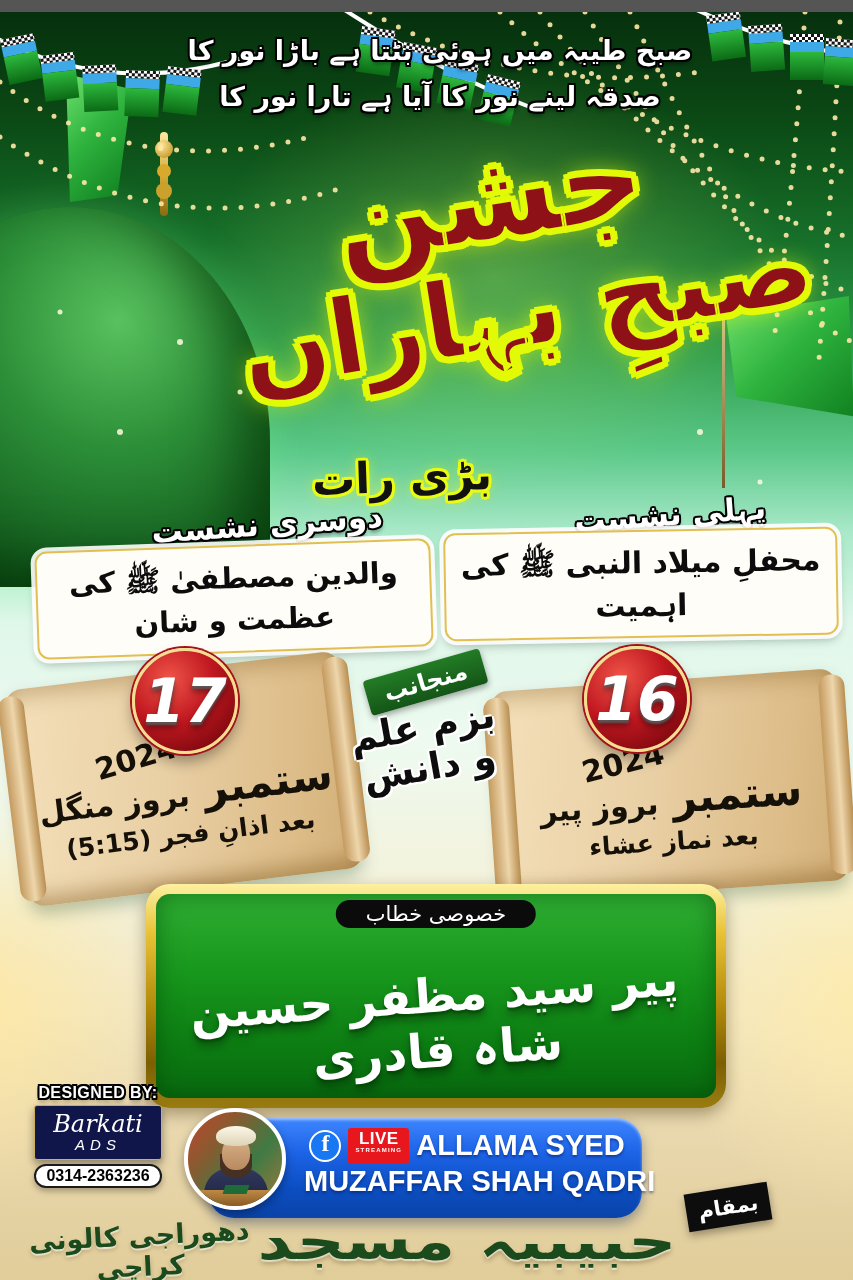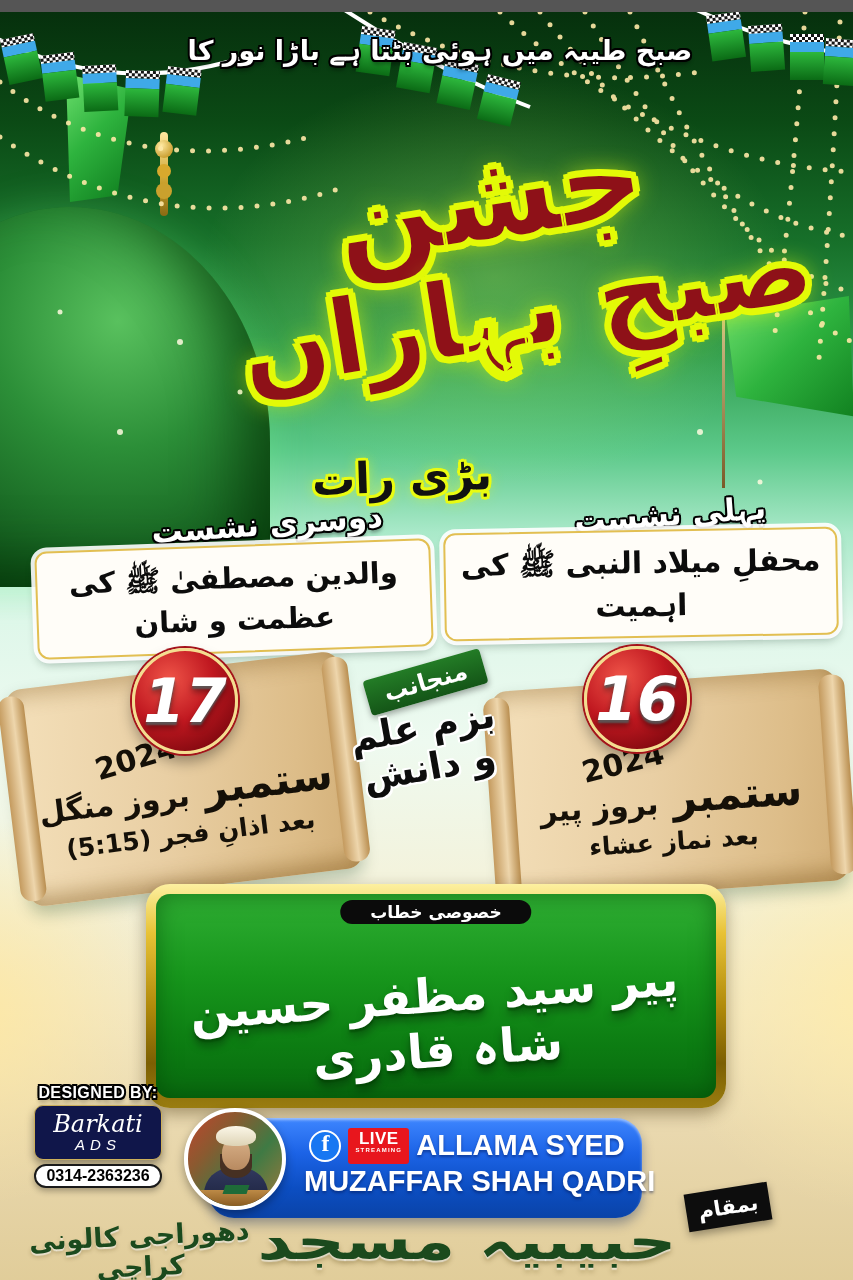--- a/index.html
+++ b/index.html
@@ -113,32 +113,32 @@
 
   
   .banner-outer { left:146px; top:872px; width:580px; height:224px; border-radius:24px; padding:10px;
     background:linear-gradient(180deg,#fdf0a0 0%,#e8c235 22%,#b08a0a 55%,#7c5f02 80%,#9a7d10 100%);
     box-shadow:0 6px 16px rgba(60,40,0,.4); }
   .banner-inner { width:100%; height:100%; border-radius:14px; position:relative;
     background:linear-gradient(180deg,#2fae33 0%,#17961c 40%,#0c7c12 75%,#096a0f 100%);
     box-shadow:inset 0 0 24px rgba(0,60,0,.5); }
   .khitab { position:absolute; top:6px; left:50%; transform:translateX(-50%);
     background:#0b0b0b; border-radius:22px; padding:2px 30px; white-space:nowrap;
-    font-size:17px; font-weight:bold; color:#fff; direction:rtl; letter-spacing:1px; }
+    font-size:21px; font-weight:normal; color:#fff; direction:rtl; letter-spacing:1px; }
   .honorific { position:absolute; top:44px; right:104px; font-size:26px; font-weight:bold;
     color:#fff; direction:rtl; text-shadow:0 2px 3px rgba(0,40,0,.5); }
   .speaker { position:absolute; top:74px; left:10px; right:10px; text-align:center; direction:rtl;
     font-size:47px; font-weight:bold; color:#fff; line-height:1.18; transform:rotate(-4deg);
     text-shadow:0 3px 2px rgba(0,60,0,.55), 0 7px 8px rgba(0,0,0,.35); }
 
   
   .designer { left:34px; top:1072px; width:128px; text-align:center; }
   .designer .lbl { font-size:16px; font-weight:bold; letter-spacing:.4px;
     font-family:"Liberation Sans", sans-serif; }
-  .navybox { margin-top:3px; background:#10164a; border:1.5px solid #cdb05a; border-radius:9px;
+  .navybox { margin-top:3px; background:#10164a; border:1.5px solid #cdb05a; border-radius:3px;
     padding:4px 2px 6px; box-shadow:0 4px 8px rgba(0,0,0,.4); }
   .navybox .brand { font-family:"DejaVu Serif", serif; font-style:italic; font-size:24px; color:#fff; }
   .navybox .brand-sub { font-family:Liberation Sans, sans-serif; font-style:italic; font-size:15px;
     color:#fff; letter-spacing:5px; margin-top:-2px; }
   .phone { margin-top:4px; background:#fff; border:2px solid #1a1a1a; border-radius:13px;
     font-size:16px; font-weight:bold; color:#000; padding:1px 4px;
     font-family:"Liberation Sans", sans-serif; box-shadow:0 3px 6px rgba(0,0,0,.3); }
 
   
   .bluebar { left:208px; top:1106px; width:434px; height:100px; border-radius:26px;
@@ -251,20 +251,21 @@
     <use href="#flag" transform="translate(446,46) rotate(12)"></use>
     <use href="#flag" transform="translate(488,62) rotate(14)"></use>
     <use href="#flag" transform="translate(706,4) rotate(-8)"></use>
     <use href="#flag" transform="translate(748,14) rotate(-4)"></use>
     <use href="#flag" transform="translate(790,22) rotate(0)"></use>
     <use href="#flag" transform="translate(826,26) rotate(4)"></use>
   </svg>
 
   <div class="abs couplet">
     <div class="ow">صبح طیبہ میں ہوئی بٹتا ہے باڑا نور کا</div>
+    <div class="ow">صدقہ لینے نور کا آیا ہے تارا نور کا</div>
   </div>
 
   <div class="abs title">
     <span class="w1">جشن</span>
     <span class="w2">صبحِ بہاراں</span>
   </div>
   <div class="abs subtitle ob">بڑی رات</div>
 
   <div class="abs sess-head sh1 ow">پہلی نشست</div>
   <div class="abs sess-box sb1">محفلِ میلاد النبی ﷺ کی اہمیت</div>

